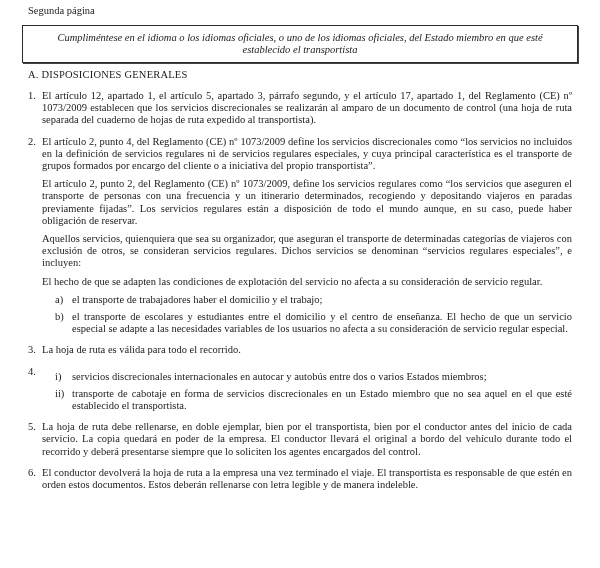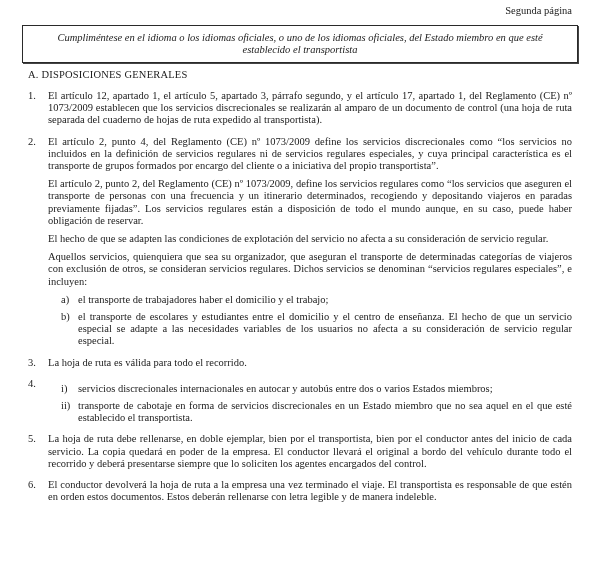--- a/index.html
+++ b/index.html
@@ -14,21 +14,21 @@
     font-family: "Liberation Serif", serif;
     color: #1b1b1b;
   }
   .page {
     box-sizing: border-box;
     width: 600px;
     height: 568px;
     padding: 0 28px;
   }
   .page-header {
-    text-align: right;
+    text-align: left;
     font-size: 10.5px;
     padding-top: 5px;
     line-height: 12px;
   }
   .notice-box {
     margin: 8px -6px 0 -6px;
     border: 1px solid #2a2a2a;
     box-shadow: 1px 1px 0 #444;
     padding: 6px 28px;
     text-align: center;
@@ -58,21 +58,20 @@
     margin-top: 9px;
     font-size: 10.5px;
     line-height: 12.2px;
   }
   .num {
     flex: 0 0 14px;
   }
   .item-body {
     flex: 1;
     min-width: 0;
-    margin-left: 6px;
   }
   .para {
     margin: 0 0 6px 0;
     text-align: justify;
   }
   .para:last-child {
     margin-bottom: 0;
   }
   .sub {
     display: flex;
@@ -109,22 +108,22 @@
       <div class="item-body">
         <p class="para">El artículo 12, apartado 1, el artículo 5, apartado 3, párrafo segundo, y el artículo 17, apartado 1, del Reglamento (CE) nº 1073/2009 establecen que los servicios discrecionales se realizarán al amparo de un documento de control (una hoja de ruta separada del cuaderno de hojas de ruta expedido al transportista).</p>
       </div>
     </div>
 
     <div class="item">
       <span class="num">2.</span>
       <div class="item-body">
         <p class="para">El artículo 2, punto 4, del Reglamento (CE) nº 1073/2009 define los servicios discrecionales como “los servicios no incluidos en la definición de servicios regulares ni de servicios regulares especiales, y cuya principal característica es el transporte de grupos formados por encargo del cliente o a iniciativa del propio transportista”.</p>
         <p class="para">El artículo 2, punto 2, del Reglamento (CE) nº 1073/2009, define los servicios regulares como “los servicios que aseguren el transporte de personas con una frecuencia y un itinerario determinados, recogiendo y depositando viajeros en paradas previamente fijadas”. Los servicios regulares están a disposición de todo el mundo aunque, en su caso, puede haber obligación de reservar.</p>
+        <p class="para">Aquellos servicios, quienquiera que sea su organizador, que aseguran el transporte de determinadas categorías de viajeros con exclusión de otros, se consideran servicios regulares. Dichos servicios se denominan “servicios regulares especiales”, e incluyen:</p>
         <p class="para">El hecho de que se adapten las condiciones de explotación del servicio no afecta a su consideración de servicio regular.</p>
-        <p class="para">Aquellos servicios, quienquiera que sea su organizador, que aseguran el transporte de determinadas categorías de viajeros con exclusión de otros, se consideran servicios regulares. Dichos servicios se denominan “servicios regulares especiales”, e incluyen:</p>
         <div class="sub">
           <span class="sub-label">a)</span>
           <p class="sub-text">el transporte de trabajadores haber el domicilio y el trabajo;</p>
         </div>
         <div class="sub">
           <span class="sub-label">b)</span>
           <p class="sub-text">el transporte de escolares y estudiantes entre el domicilio y el centro de enseñanza. El hecho de que un servicio especial se adapte a las necesidades variables de los usuarios no afecta a su consideración de servicio regular especial.</p>
         </div>
       </div>
     </div>

